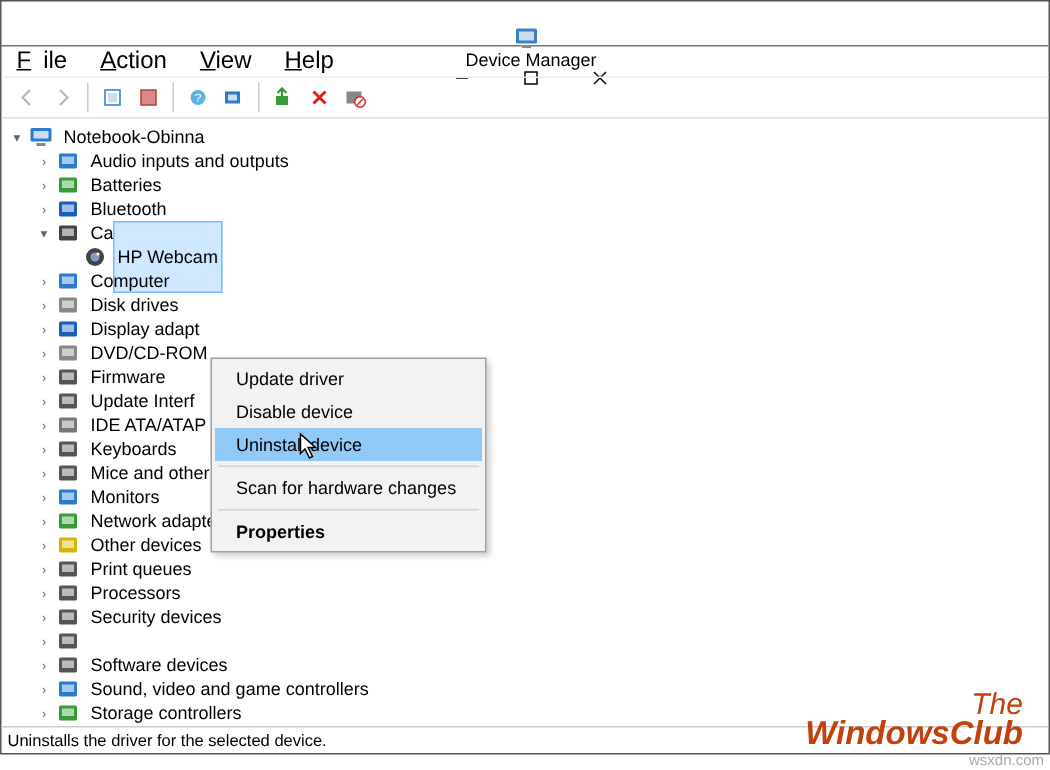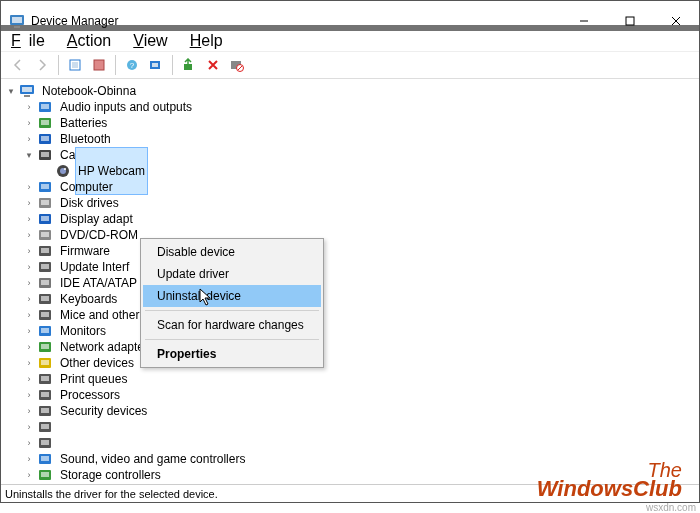--- a/index.html
+++ b/index.html
@@ -1,21 +1,21 @@
 <!DOCTYPE html>
 <html><head>
 <meta charset="utf-8">
 <style>
 * { box-sizing: border-box; margin: 0; padding: 0; font-family: 'Segoe UI', Tahoma, sans-serif; }
 body { width: 700px; height: 513px; background: #fff; overflow: hidden; position: relative; }
 
 .window { width: 700px; height: 503px; border: 1px solid #555; background: #fff; display: flex; flex-direction: column; }
 
 
-.titlebar { height: 30px; display: flex; align-items: center; padding: 16px 0 0 8px; border-bottom: 6px solid #737373; }
+.titlebar { height: 30px; display: flex; align-items: center; padding: 16px 0 0 8px; border-bottom: 1px solid #737373; flex-direction: column; }
 .titlebar-icon { width: 16px; height: 16px; margin-right: 6px; }
 .titlebar-text { font-size: 12px; flex: 1; }
 .win-controls { display: flex; height: 100%; }
 .win-btn { width: 46px; display: flex; align-items: center; justify-content: center; font-size: 10px; cursor: default; }
 .win-btn svg { width: 10px; height: 10px; }
 
 
 .menubar { height: 20px; display: flex; align-items: center; padding: 0 6px; font-size: 16px; gap: 14px; }
 .menubar span { padding: 2px 4px; }
 .menubar span u { text-decoration: underline; }
@@ -378,20 +378,21 @@
                   </svg></span>
     </div>
             </li>
             <li>
     <div class="row">
       <span class="twist">›</span>
       <span class="dev-icon"><svg viewBox="0 0 16 16" width="16" height="16">
                     <rect x="2" y="3" width="12" height="10" rx="1" fill="#555"></rect>
                     <rect x="4" y="5" width="8" height="5" fill="#fff" opacity="0.6"></rect>
                   </svg></span>
+      <span class="label">Software devices</span>
     </div>
             </li>
             <li>
     <div class="row">
       <span class="twist">›</span>
       <span class="dev-icon"><svg viewBox="0 0 16 16" width="16" height="16">
                     <rect x="2" y="3" width="12" height="10" rx="1" fill="#2a7ad1"></rect>
                     <rect x="4" y="5" width="8" height="5" fill="#fff" opacity="0.6"></rect>
                   </svg></span>
       <span class="label">Sound, video and game controllers</span>
@@ -415,22 +416,22 @@
                     <rect x="4" y="5" width="8" height="5" fill="#fff" opacity="0.6"></rect>
                   </svg></span>
       <span class="label">System devices</span>
     </div>
             </li>
           </ul>
         </li>
       </ul>
 
     <div class="ctxmenu" id="ctxmenu">
+        <div class="ctxitem">Update driver</div>
         <div class="ctxitem">Disable device</div>
-        <div class="ctxitem">Update driver</div>
         <div class="ctxitem hover">Uninstall device</div>
         <div class="ctxsep"></div>
         <div class="ctxitem">Scan for hardware changes</div>
         <div class="ctxsep"></div>
         <div class="ctxitem bold">Properties</div>
       </div>
 
     <svg class="cursor" width="16" height="20">
         <path d="M1 1 L1 14 L4 11 L7 17 L9 16 L6 10 L11 10 Z" fill="#fff" stroke="#000" stroke-width="1"></path>
       </svg>

